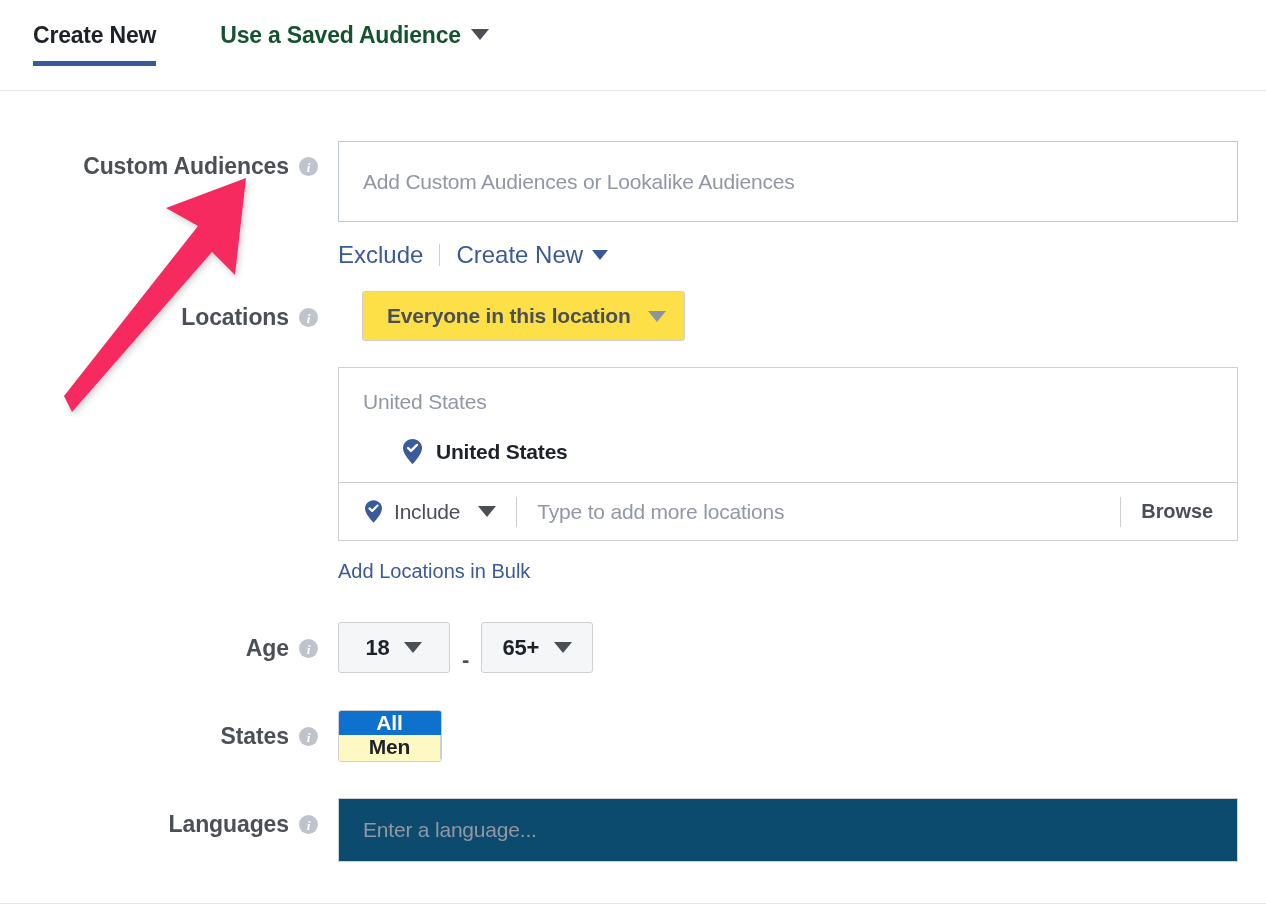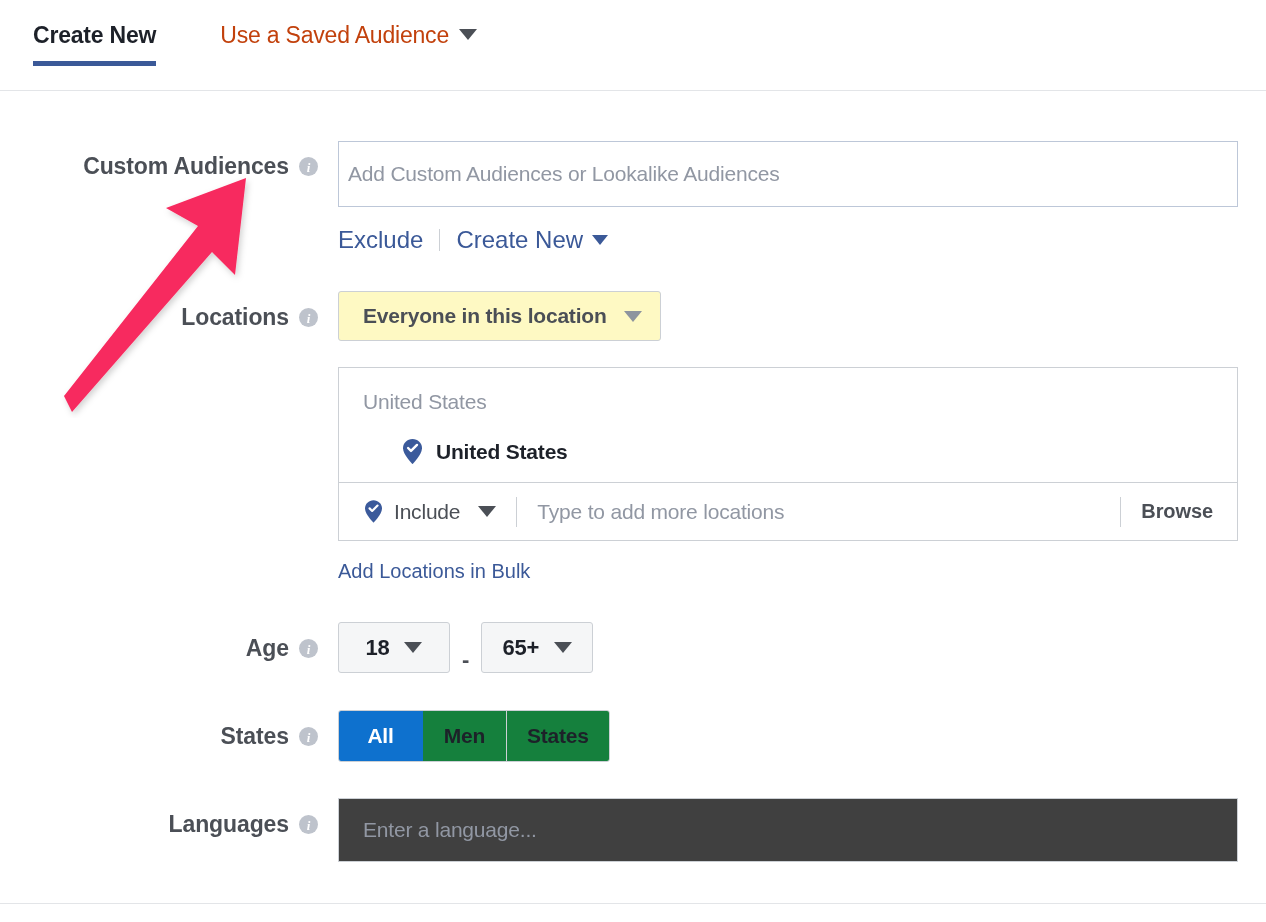--- a/index.html
+++ b/index.html
@@ -34,24 +34,25 @@
     position: absolute;
     left: 33px;
     top: 22px;
     display: flex;
     align-items: flex-start;
   }
   .tab {
     position: relative;
     font-size: 23px;
     letter-spacing: -0.2px;
-    color: #c2410c;
+    color: #14532d;
     padding: 0 0 28px 0;
     cursor: pointer;
     white-space: nowrap;
+    font-weight: bold;
   }
   .tab.active {
     color: #1d2129;
     font-weight: bold;
   }
   .tab.active::after {
     content: "";
     position: absolute;
     left: 0; right: 0;
     bottom: 11px;
@@ -117,26 +118,26 @@
     font-size: 13px;
     color: #ffffff;
     line-height: 1;
   }
 
   .field { position: absolute; left: 338px; top: 0; }
 
   
   .ca-input {
     width: 900px;
-    height: 66px;
+    height: 81px;
     border: 1px solid #bdc7d8;
     background: #fff;
     display: flex;
     align-items: center;
-    padding: 0 9px;
+    padding: 0 24px;
     font-size: 21px;
     color: #9197a3;
     cursor: text;
     letter-spacing: -0.2px;
   }
   .links {
     margin-top: 19px;
     display: flex;
     align-items: center;
     font-size: 24px;
@@ -162,30 +163,31 @@
     border-right: 8px solid transparent;
     border-top: 10px solid #3b5998;
     vertical-align: 3px;
   }
 
   
   .gray-btn {
     display: inline-flex;
     align-items: center;
     height: 50px;
-    background: #fef9c3;
+    background: #fde047;
     border: 1px solid #ccd0d5;
     border-radius: 3px;
     padding: 0 18px 0 24px;
     font-size: 21px;
     font-weight: bold;
     color: #4b4f56;
     cursor: pointer;
     letter-spacing: -0.2px;
     white-space: nowrap;
+    margin-left: 24px;
   }
   .gray-btn .caret {
     display: inline-block;
     margin-left: 17px;
     width: 0; height: 0;
     border-left: 9px solid transparent;
     border-right: 9px solid transparent;
     border-top: 11px solid #8d949e;
   }
 
@@ -306,48 +308,49 @@
     color: #4b4f56;
   }
 
   
   .gender-group {
     display: inline-flex;
     border: 1px solid #ccd0d5;
     border-radius: 3px;
     overflow: hidden;
     height: 52px;
+    flex-direction: column;
   }
   .gender-btn {
     display: inline-flex;
     align-items: center;
     justify-content: center;
     min-width: 84px;
     padding: 0 20px;
     font-size: 21px;
     font-weight: bold;
     color: #1d2129;
-    background: #15803d;
+    background: #fef9c3;
     border-right: 1px solid #ccd0d5;
     cursor: pointer;
     letter-spacing: -0.2px;
   }
   .gender-btn:last-child { border-right: none; }
   .gender-btn.selected {
     background: #0e71ce;
     color: #ffffff;
     border-right-color: #0e71ce;
   }
 
   
   .lang-input {
     width: 900px;
     height: 64px;
     border: 1px solid #ccd0d5;
-    background: #404040;
+    background: #0c4a6e;
     display: flex;
     align-items: center;
     padding: 0 24px;
     font-size: 21px;
     color: #9197a3;
     cursor: text;
     letter-spacing: -0.2px;
   }
 
   .bottom-divider {

